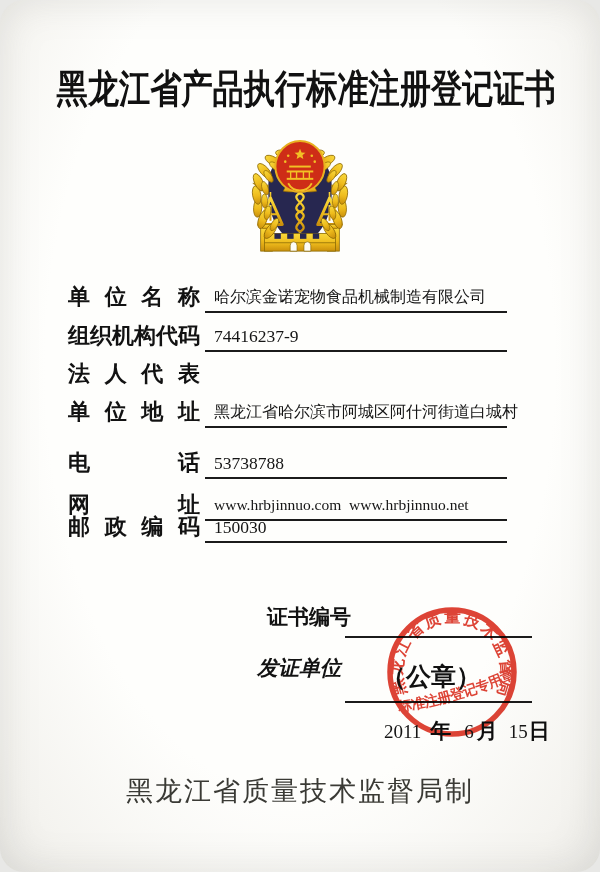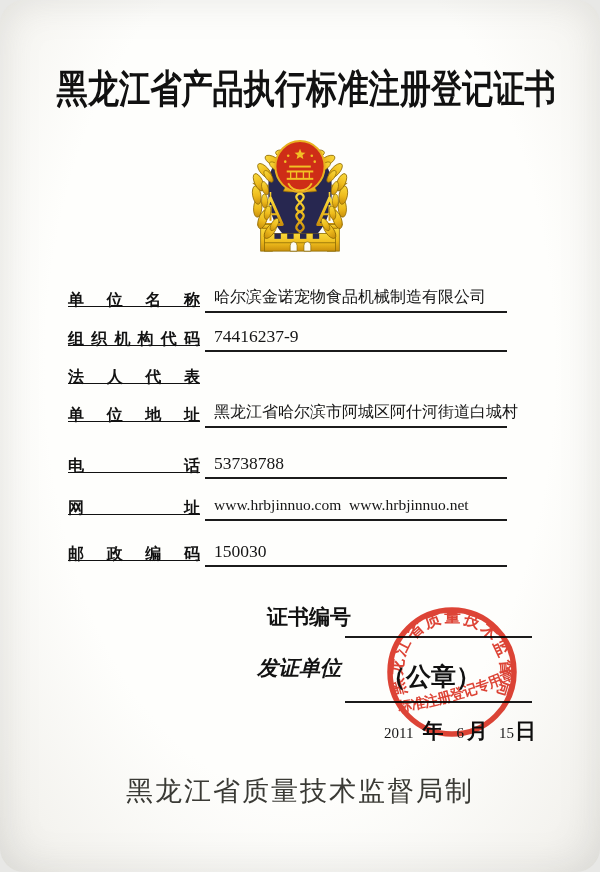--- a/index.html
+++ b/index.html
@@ -15,46 +15,46 @@
     position:absolute;top:62px;left:0;width:600px;text-align:center;
     font-size:39px;font-weight:bold;letter-spacing:0;white-space:nowrap;
     transform:scaleX(.80);transform-origin:283px 50%;color:#111;
   }
   
   .emblem{position:absolute;left:241px;top:133px;width:118px;height:132px;}
   
   .row{position:absolute;left:68px;width:436px;height:31px;}
   .row .flabel{
     position:absolute;left:0;bottom:5px;width:132px;
-    font-weight:bold;font-size:16px;line-height:1;color:#121212;
-    text-align:justify;text-align-last:justify;white-space:nowrap;letter-spacing:0;text-decoration:underline;
+    font-weight:bold;font-size:22px;line-height:1;color:#121212;
+    text-align:justify;text-align-last:justify;white-space:nowrap;letter-spacing:0;
   }
   .row .vline{
     position:absolute;left:137px;bottom:0;width:293px;height:26px;
     border-bottom:2px solid #1b1b1b;
     font-size:16px;line-height:24px;padding-left:9px;white-space:pre;overflow:visible;
   }
   .row.num .vline{font-size:17.5px;}
   .row.url .vline{font-size:15.5px;}
   .r0{top:282px;} .r1{top:321px;} .r2{top:359px;} .r3{top:397px;}
-  .r4{top:436px;margin-top:12px;} .r5{top:490px;} .r6{top:512px;margin-top:24px;}
+  .r4{top:436px;margin-top:12px;} .r5{top:490px;} .r6{top:512px;}
   
   .clabel{position:absolute;font-weight:bold;font-size:21px;line-height:1;color:#121212;white-space:nowrap;}
   .cert-number-label{left:261px;top:607px;margin-left:6px;}
   .issuer-label{left:257px;top:658px;font-style:italic;}
   .cline{position:absolute;left:345px;width:187px;border-top:2px solid #1b1b1b;}
   .cline1{top:636px;}
   .cline2{top:701px;}
   .stamp-word{
     position:absolute;left:381px;top:662px;font-weight:bold;font-size:25px;
     line-height:1.2;color:#111;white-space:nowrap;z-index:4;letter-spacing:0;
   }
   
   .dateline{position:absolute;left:384px;top:717px;height:28px;display:flex;align-items:baseline;z-index:4;white-space:nowrap;}
-  .dateline .dnum{font-size:15px;color:#161616;}
+  .dateline .dnum{font-size:19px;color:#161616;}
   .dateline .dcjk{font-size:21px;font-weight:bold;color:#0d0d0d;}
   .dy{margin-right:9px;} .dyl{margin-right:13px;} .dm{margin-right:3px;}
   .dml{margin-right:11px;} .dd{margin-right:1px;}
   
   .seal{position:absolute;left:377px;top:597px;width:150px;height:150px;z-index:3;
         opacity:.92;mix-blend-mode:multiply;}
   
   .footer{
     position:absolute;top:773px;left:-7px;width:614px;text-align:center;
     font-size:27px;letter-spacing:2px;color:#3a3a35;white-space:nowrap;

